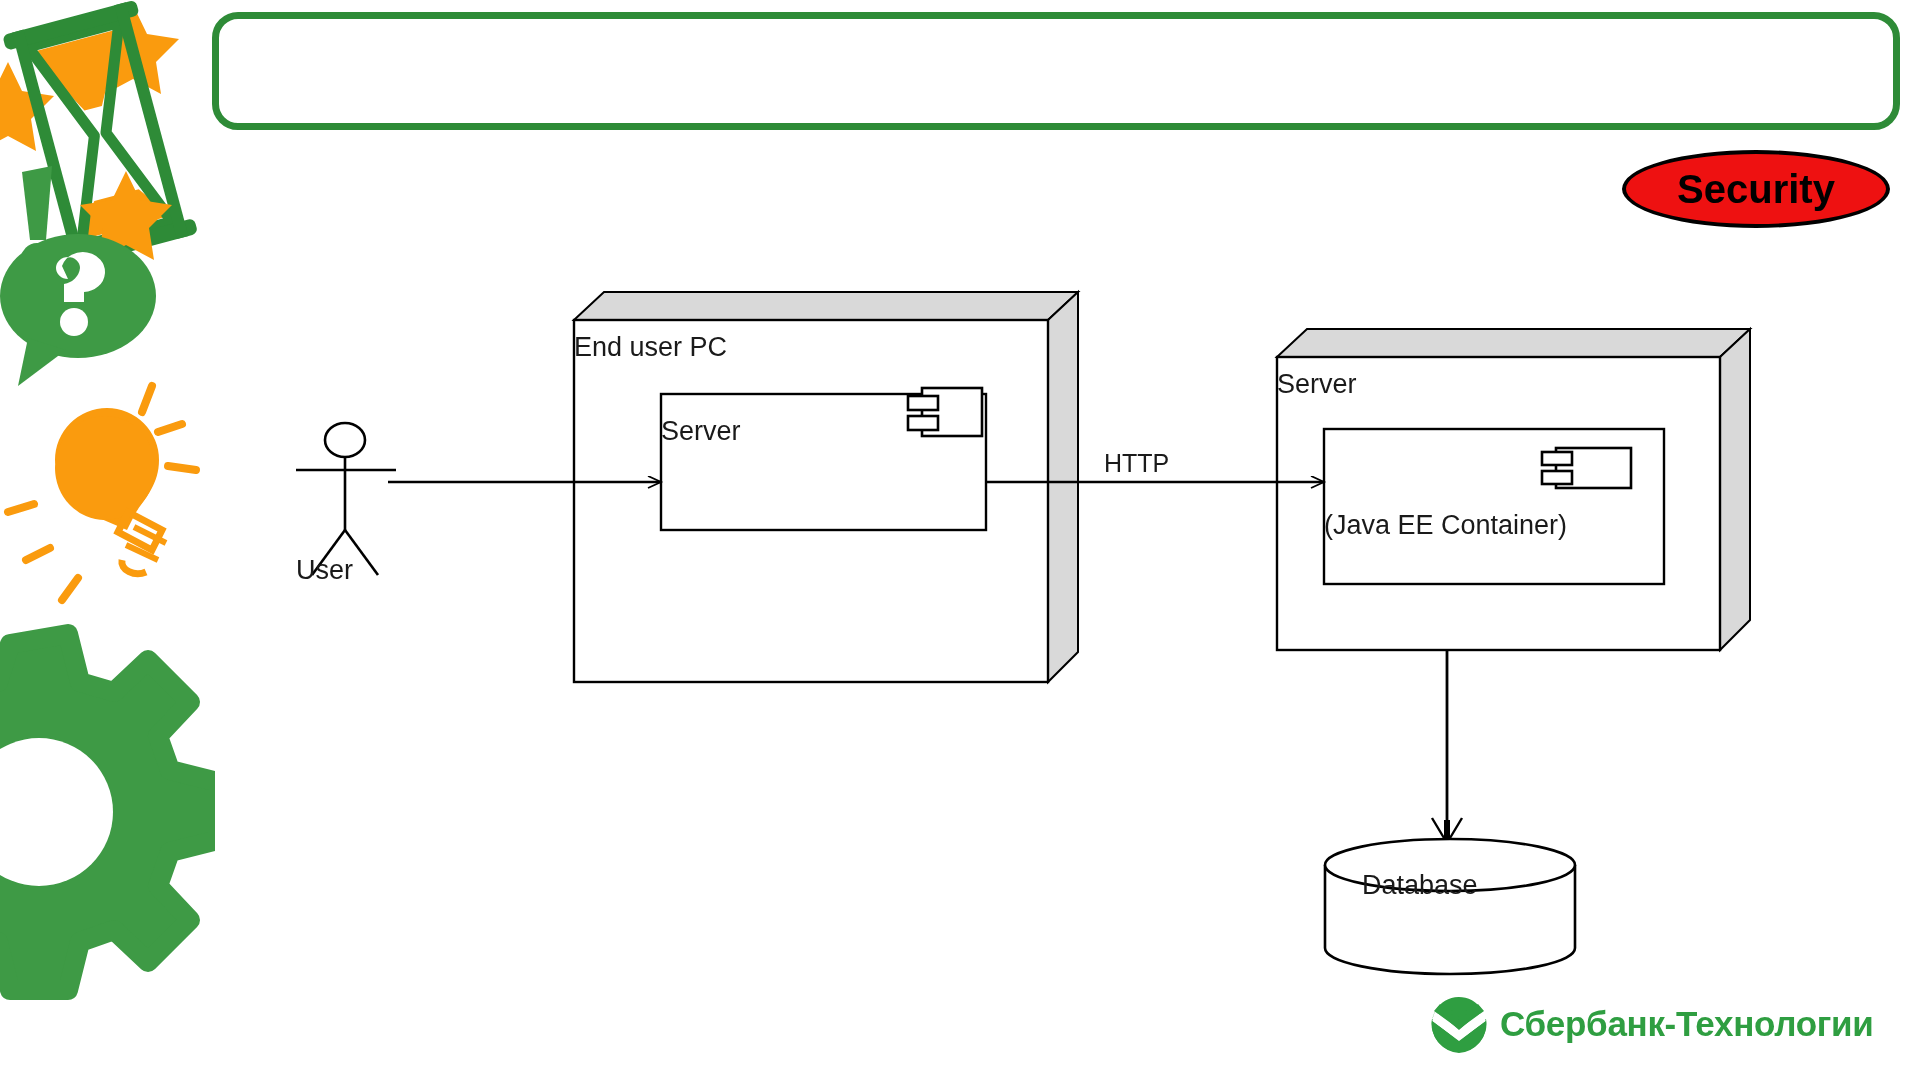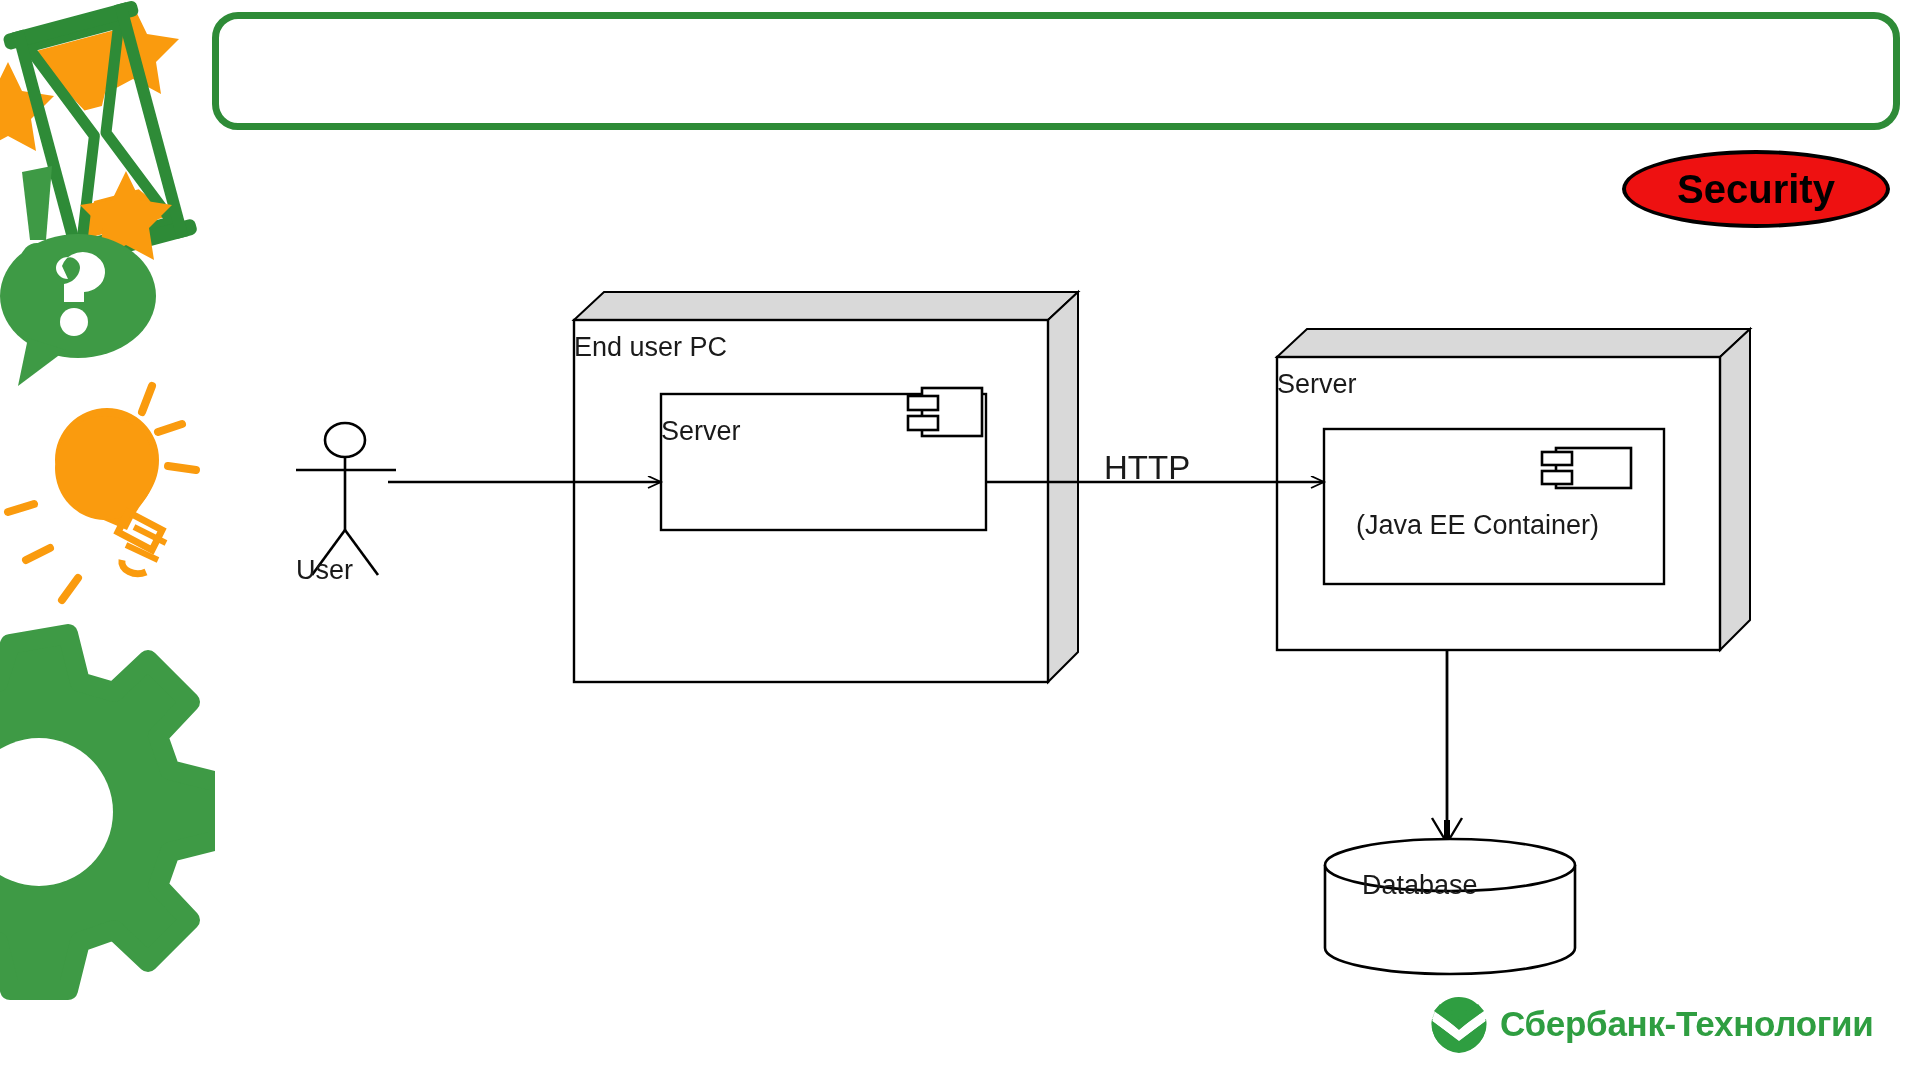--- a/index.html
+++ b/index.html
@@ -85,21 +85,21 @@
   .diagram svg { display: block; }
 
   .dg-label {
     position: absolute;
     font-family: "Liberation Sans", sans-serif;
     font-size: 27px;
     color: #1a1a1a;
     white-space: nowrap;
     text-align: left;
   }
-  .dg-label.small { font-size: 33px; }
+  .dg-label.small { font-size: 25px; }
 
   
   .logo-wrap {
     position: absolute;
     left: 1430px;
     top: 995px;
     display: flex;
     align-items: center;
     gap: 12px;
   }
@@ -263,21 +263,21 @@
 
     <div class="dg-label" style="left:296px; top:555px; width:100px;">User</div>
 
     <div class="dg-label" style="left:574px; top:332px; width:474px;">End user PC</div>
 
     <div class="dg-label" style="left:661px; top:416px; width:250px;">Server</div>
 
     <div class="dg-label" style="left:1277px; top:369px; width:520px;">Server</div>
 
 
-    <div class="dg-label" style="left:1324px; top:510px; width:340px;padding-left:32px;">(Java EE Container)</div>
+    <div class="dg-label" style="left:1324px; top:510px; width:340px;">(Java EE Container)</div>
 
     <div class="dg-label small" style="left:1104px; top:449px; width:110px;">HTTP</div>
 
     <div class="dg-label" style="left:1325px; top:870px; width:250px;margin-left:37px;">Database</div>
   </div>
 
   <div class="logo-wrap">
     <svg width="58" height="58" viewBox="0 0 58 58" xmlns="http://www.w3.org/2000/svg">
       <path d="M29 56 A27 27 0 1 1 52 15 L45 20 L29 34 L13 20 L6 15 A27 27 0 0 0 29 56 Z" fill="#2f9e41"></path>
       <polygon points="6,15 13,8 29,22 45,8 52,15 29,36" fill="#2f9e41"></polygon>

